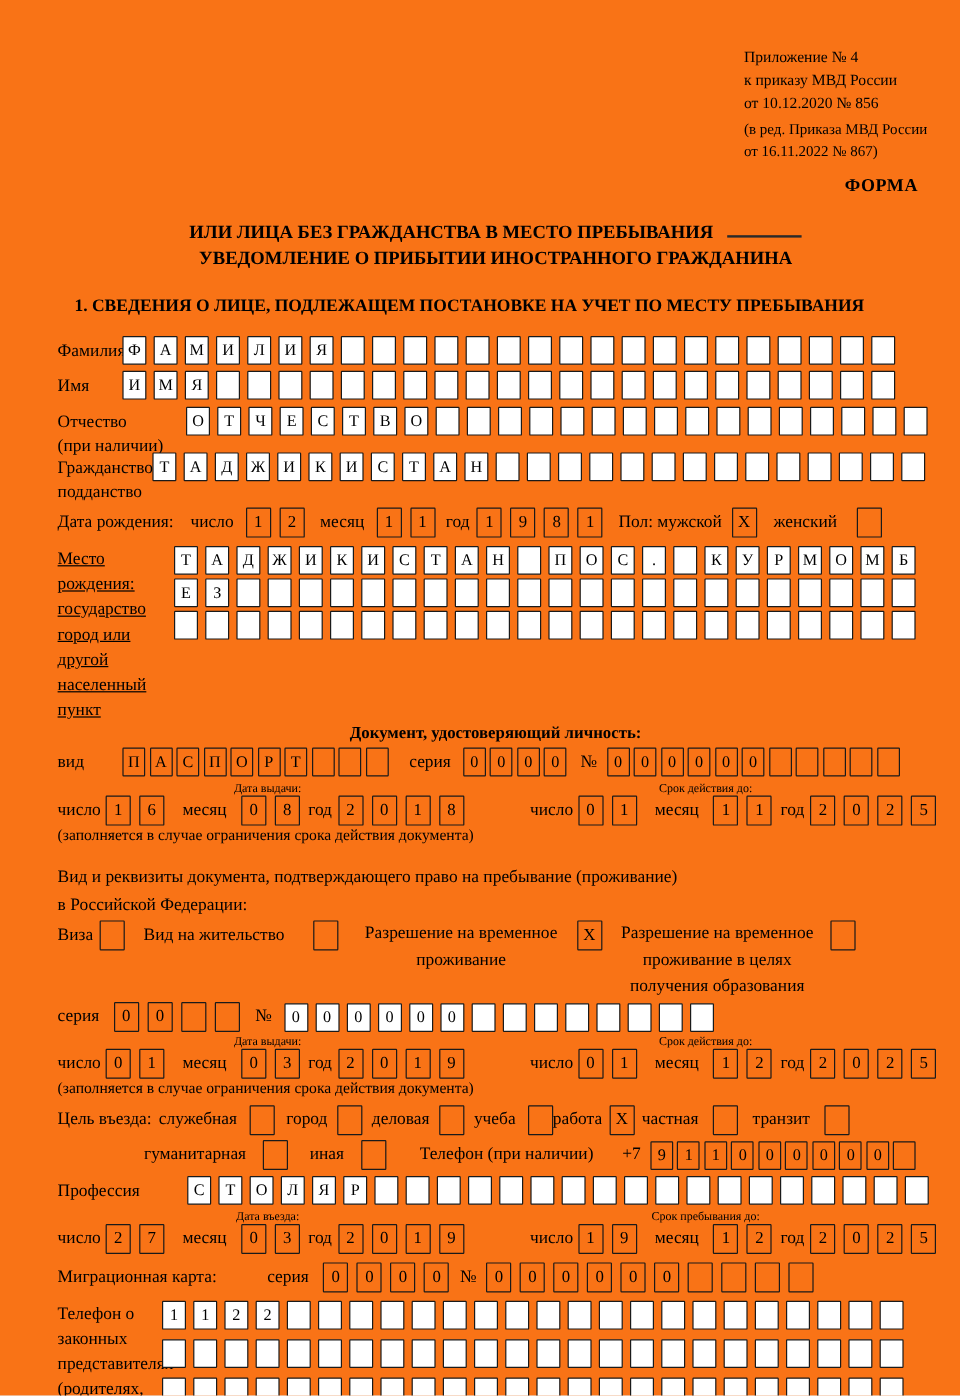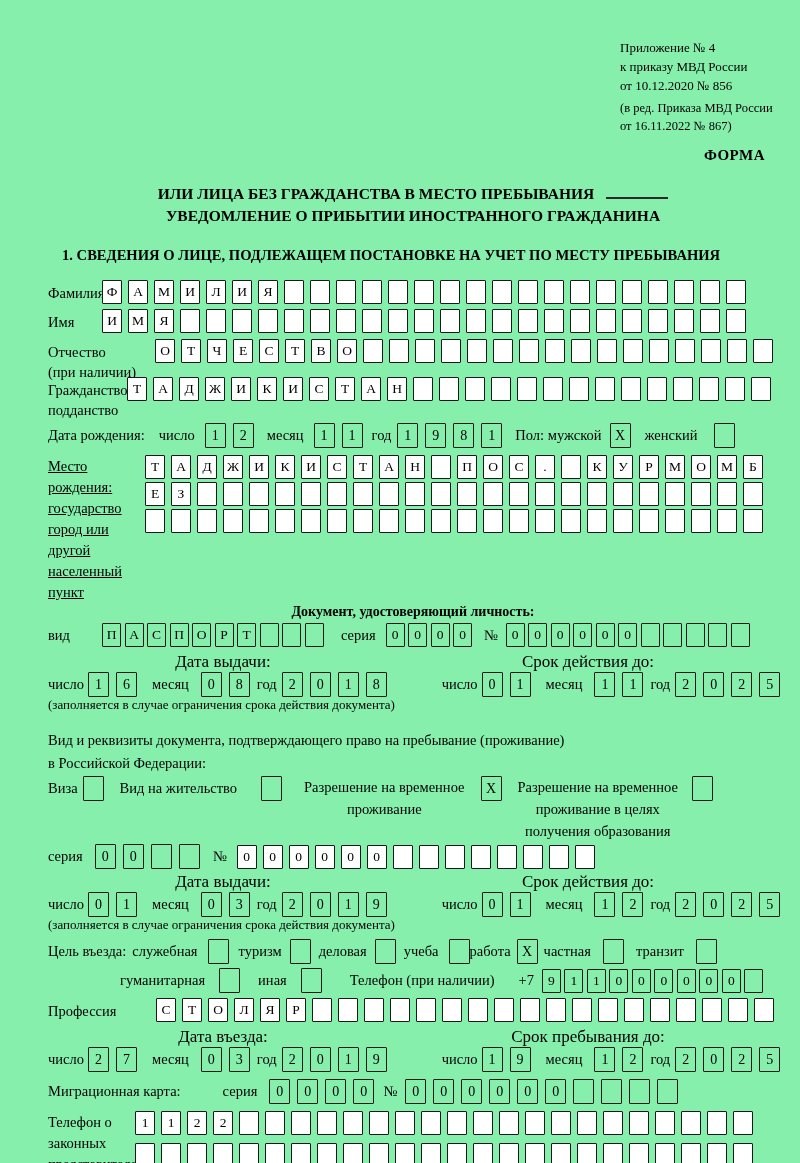--- a/index.html
+++ b/index.html
@@ -1,39 +1,39 @@
 <!DOCTYPE html>
 <html><head>
 <meta charset="utf-8">
 <style>
   * { margin:0; padding:0; box-sizing:border-box; }
   html,body { background:#e8e8e8; }
   body { width:800px; height:1163px; position:relative; font-family:"Liberation Serif", serif; color:#000; overflow:hidden; }
-  .page { position:absolute; inset:0; background:#86efac; }
+  .page { position:absolute; inset:0; background:#f97316; }
   .hdr { position:absolute; left:620px; top:38px; width:185px; font-size:13px; line-height:19px; }
   .hdr .amend { margin-top:4px; font-size:12.5px; line-height:18px; }
   .forma { position:absolute; top:147px; left:600px; width:165px; text-align:right; font-weight:bold; font-size:15px; letter-spacing:.5px; }
   .main { position:absolute; left:48px; top:0; width:730px; }
   .title { margin-top:183px; text-align:center; font-weight:bold; font-size:15.5px; line-height:22px; }
   .uline { display:inline-block; width:62px; border-bottom:2.2px solid #2a2a2a; height:13px; margin-left:12px; }
   .sech { margin-top:20px; font-weight:bold; font-size:14.6px; padding-left:14px; white-space:nowrap; }
   .row { display:flex; align-items:flex-start; }
   .lbl { font-size:14.5px; line-height:20px; padding-top:3px; flex-shrink:0; }
   .strip { display:flex; flex-wrap:nowrap; }
   .box  { width:20px; height:24px; border:1.5px solid #1a1a1a; margin-right:6px;
           display:flex; align-items:center; justify-content:center; font-size:13.5px; flex-shrink:0; border-radius:1px; background:#fff; }
   .box2 { width:19px; height:24px; border:1.5px solid #1a1a1a; margin-right:3.5px;
           display:flex; align-items:center; justify-content:center; font-size:13.5px; flex-shrink:0; border-radius:1px; }
   .dbox { width:21px; height:25px; border:1.7px solid #1a1a1a; margin-right:7px;
           display:flex; align-items:center; justify-content:center; font-size:14px; flex-shrink:0; border-radius:1px; }
   .cbox { width:21px; height:25px; border:1.7px solid #1a1a1a; margin-right:0;
           display:flex; align-items:center; justify-content:center; font-size:14px; flex-shrink:0; border-radius:1px; }
   .dl { font-size:14.5px; padding-top:4px; }
   .center-b { text-align:center; font-weight:bold; font-size:14px; }
-  .dhdr { display:flex; font-size:17px; }
+  .dhdr { display:flex; font-size:10px; }
   .dhdr .l { width:350px; text-align:center; }
   .dhdr .r { flex:1; text-align:center; }
   .note-r { text-align:left; font-size:13px; padding-right:10px; }
   .txt { font-size:14.5px; }
   .stack { font-size:14.5px; line-height:22px; text-align:center; }
 </style>
 </head>
 <body>
 
 <div class="page">
@@ -482,21 +482,21 @@
         </span>
     </div>
     <div class="note-r">(заполняется в случае ограничения срока действия документа)</div>
 
     <div class="row" style="margin-top:6px; align-items:center;">
       <span class="dl" style="padding-top:0;">Цель въезда:</span>
       <span class="dl" style="padding-top:0; margin-left:6px;">служебная</span>
       <span class="strip" style="margin-left:10px;">
           <span class="cbox"></span>
         </span>
-      <span class="dl" style="padding-top:0; margin-left:10px;">туризм</span>
+      <span class="dl" style="padding-top:0; margin-left:10px;">город</span>
       <span class="strip" style="margin-left:8px;">
           <span class="cbox"></span>
         </span>
       <span class="dl" style="padding-top:0; margin-left:8px;">деловая</span>
       <span class="strip" style="margin-left:8px;">
           <span class="cbox"></span>
         </span>
       <span class="dl" style="padding-top:0; margin-left:8px;">учеба</span>
       <span class="strip" style="margin-left:10px;">
           <span class="cbox"></span>

